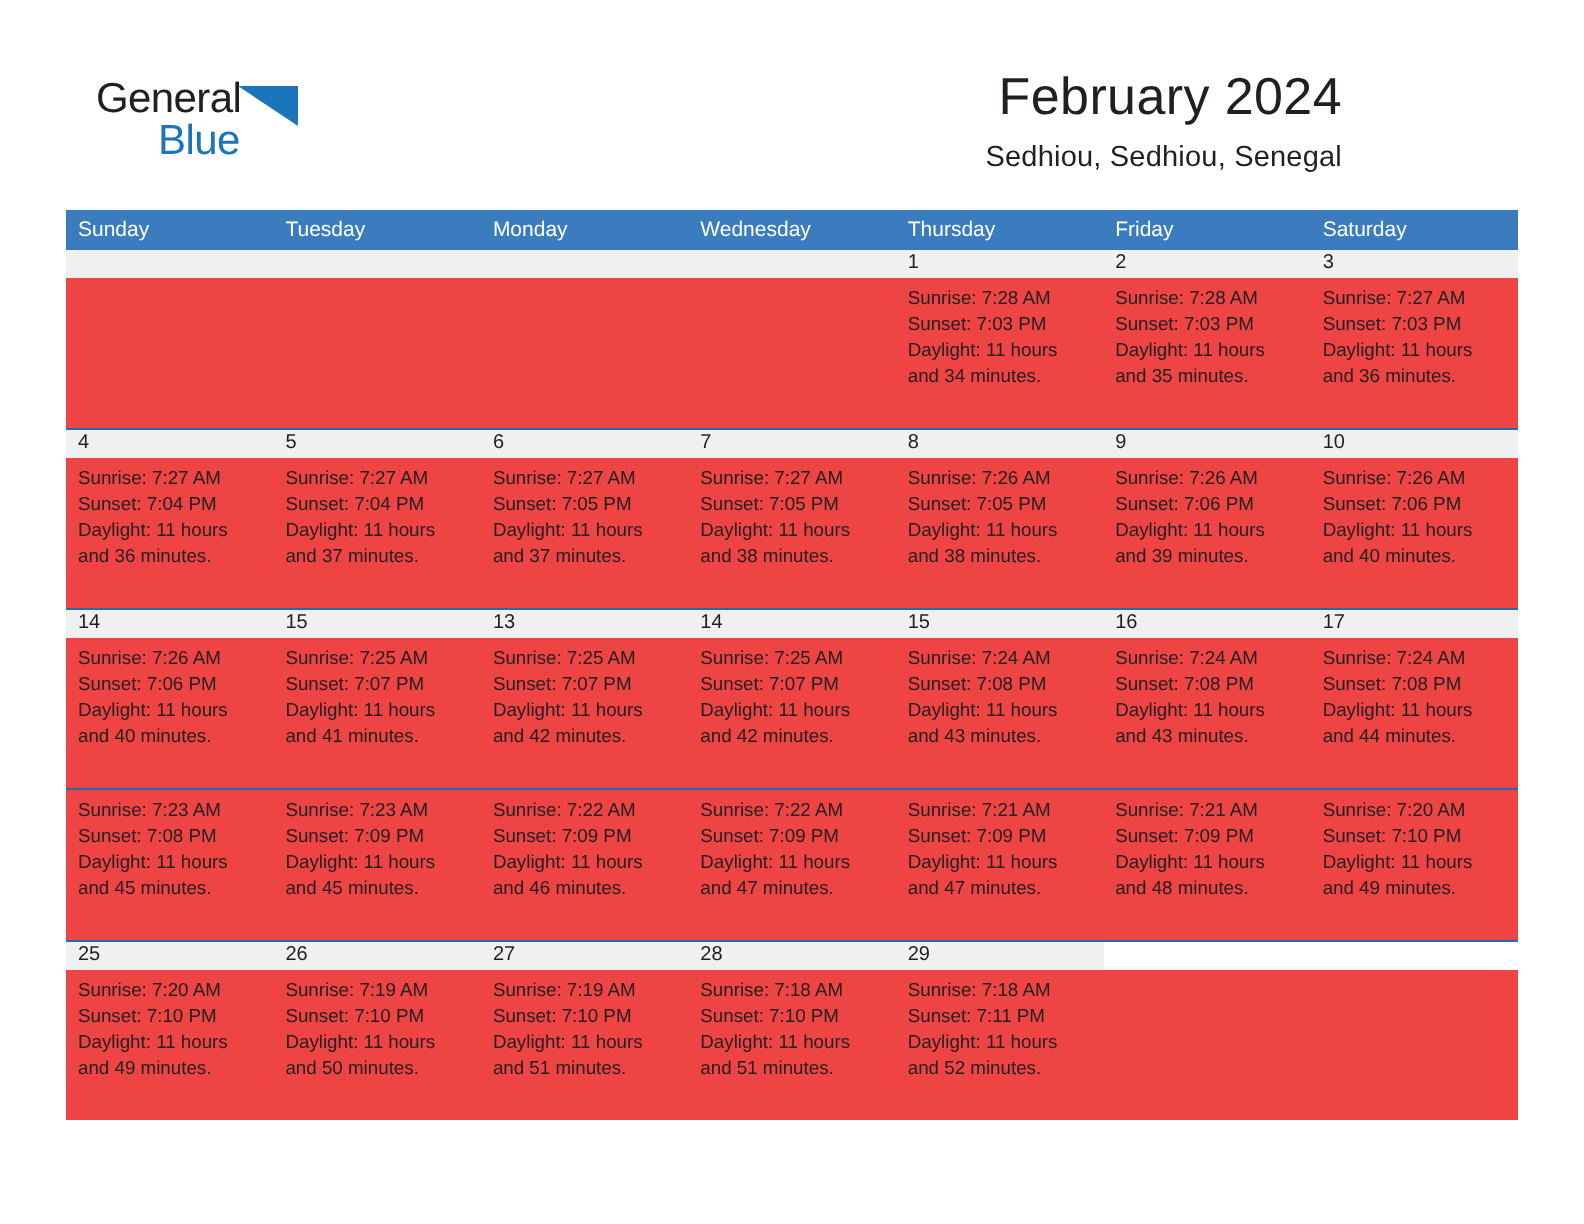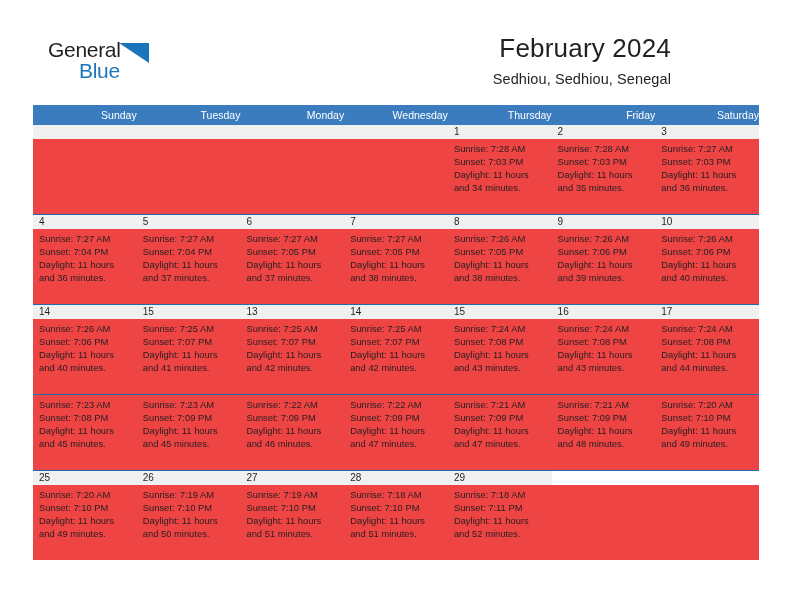--- a/index.html
+++ b/index.html
@@ -84,21 +84,20 @@
     position: absolute;
     left: 33px;
     top: 105px;
     width: 726px;
   }
   .weekday-row {
     display: flex;
     width: 726px;
     height: 20px;
     background: #3a7cbe;
-    text-align: right;
   }
   .weekday {
     flex: 1 1 0;
     color: #ffffff;
     font-size: 10.5px;
     line-height: 20px;
     padding-left: 6px;
     white-space: nowrap;
   }
 

